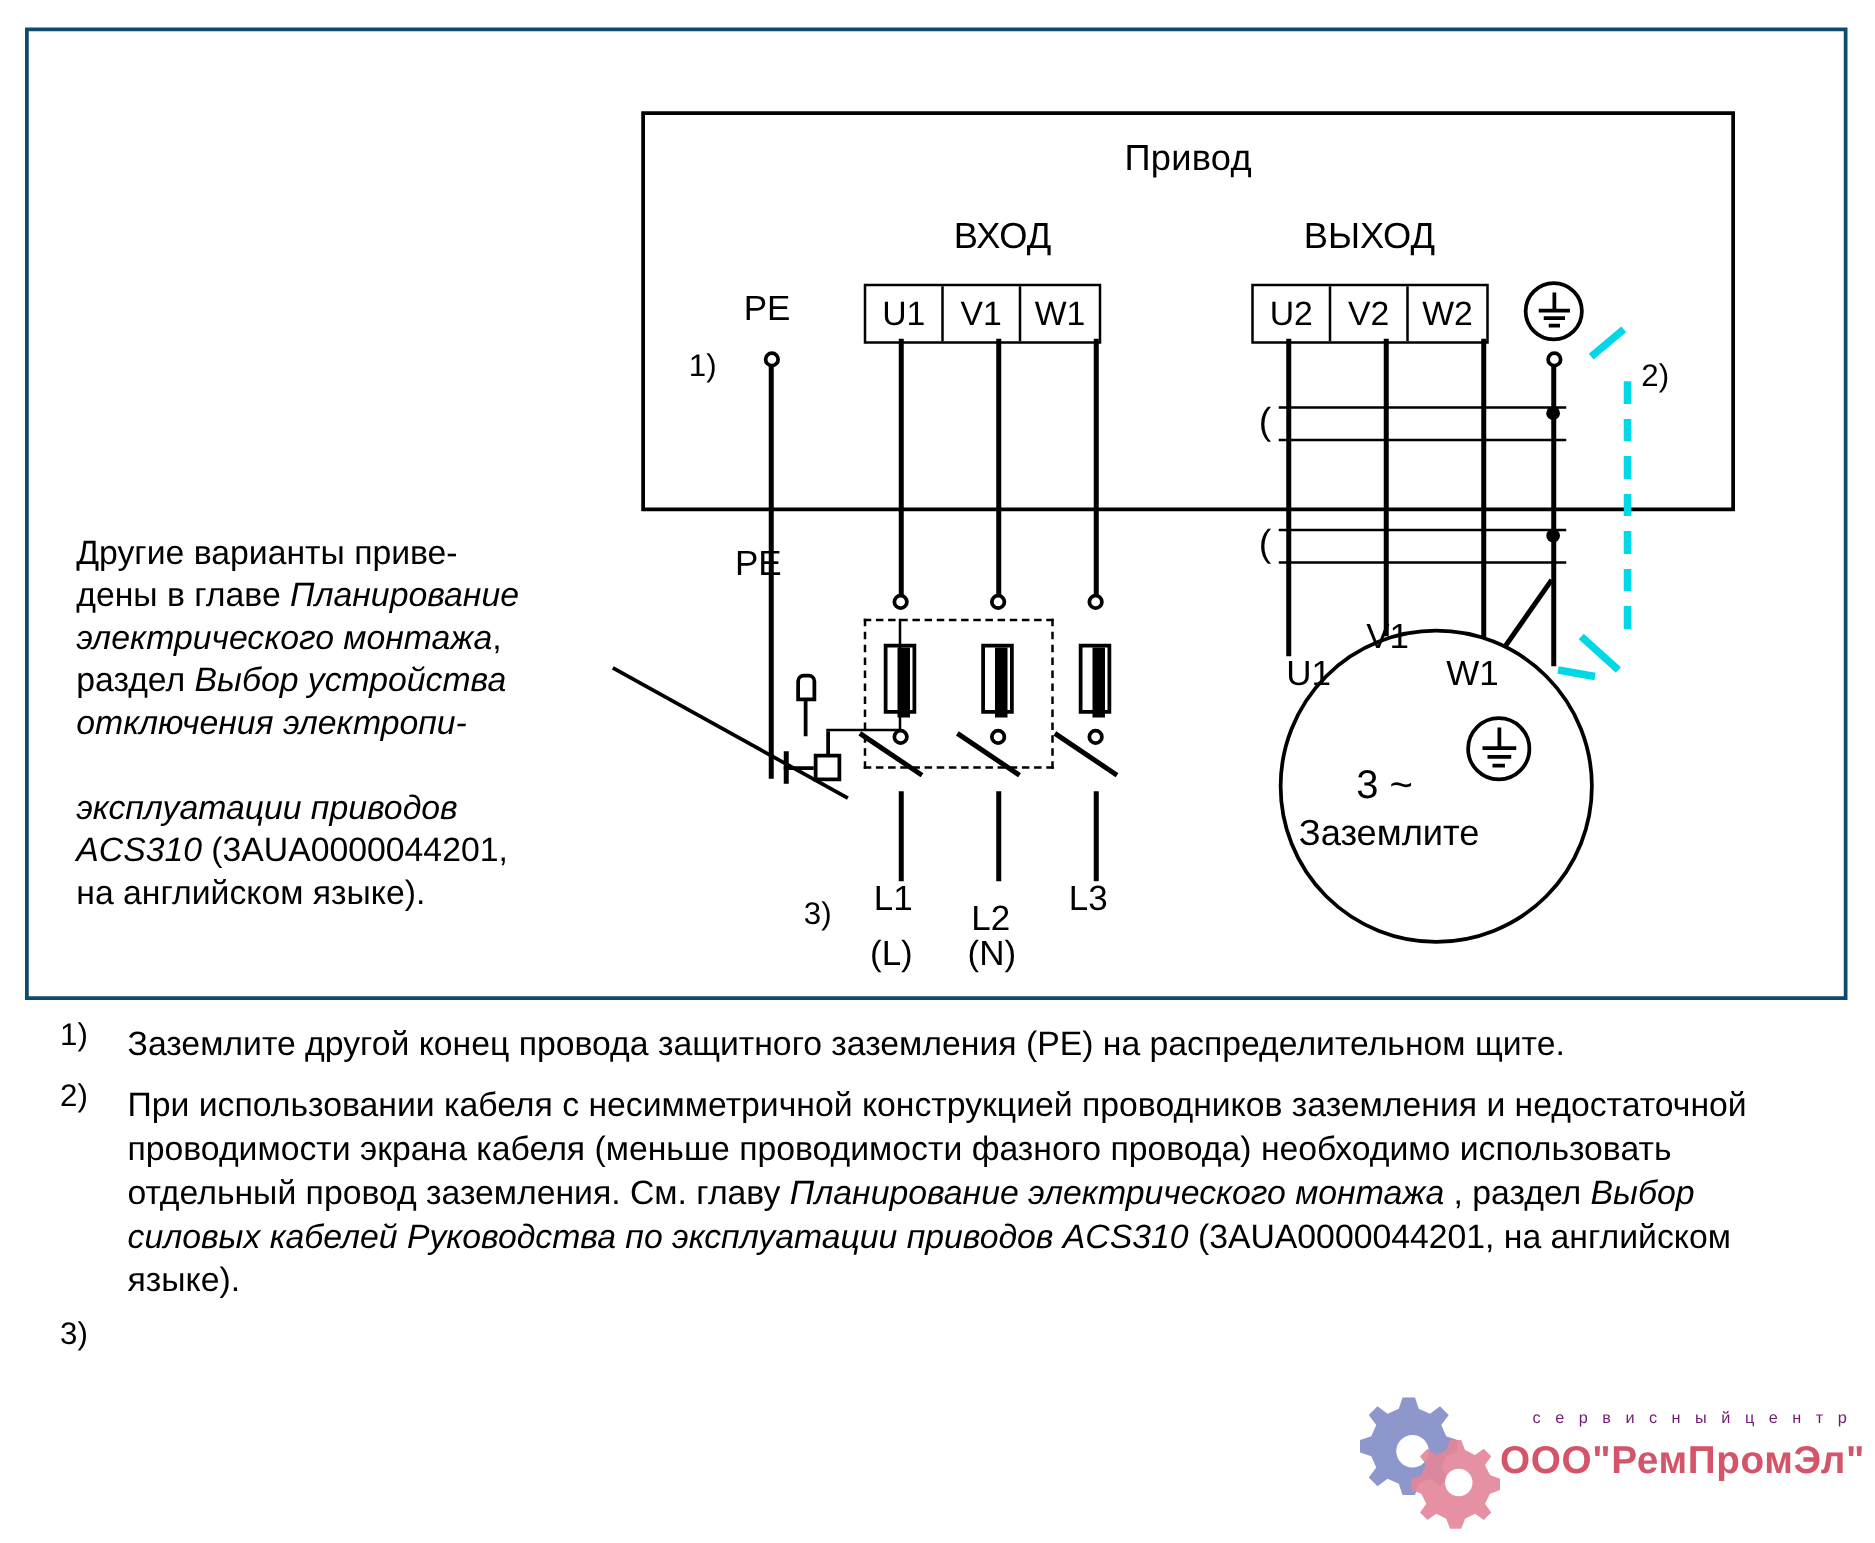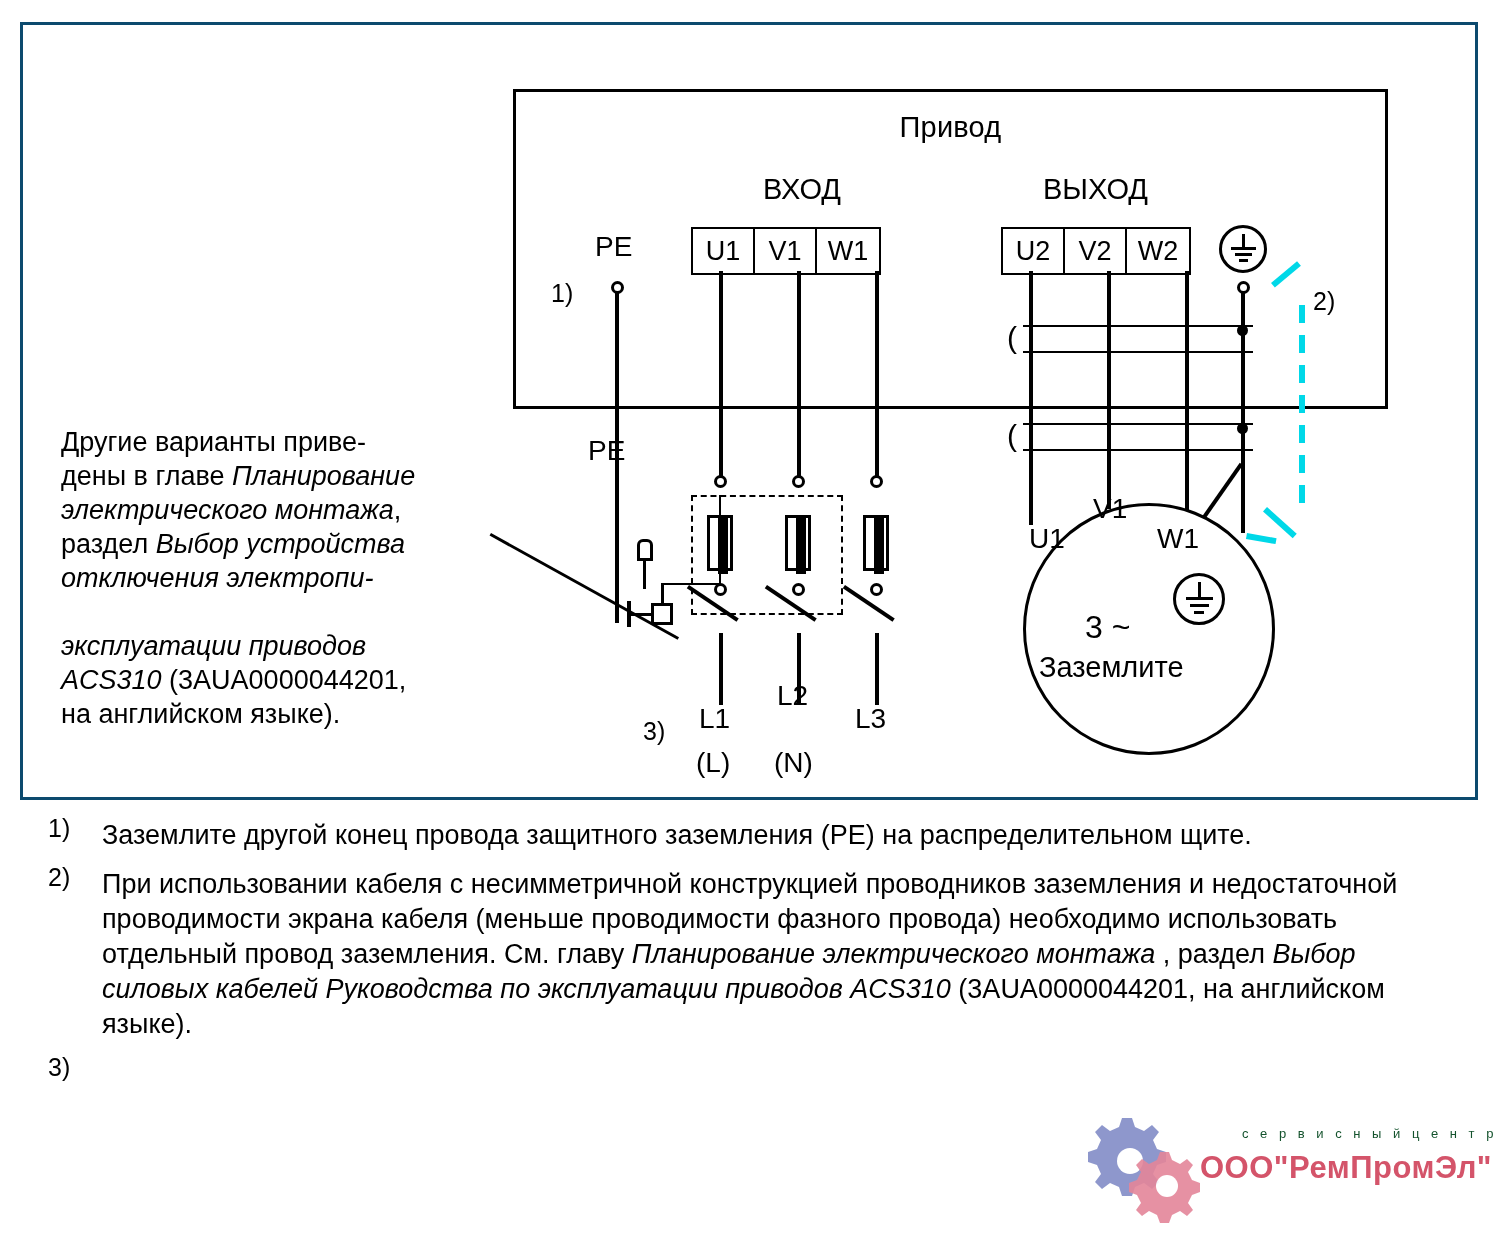--- a/index.html
+++ b/index.html
@@ -62,21 +62,21 @@
   .fn .marker{position:absolute;left:0;top:-6px;font-size:25px;}
   .fn i{font-style:italic;}
 
   
   .wm{position:absolute;right:18px;bottom:10px;width:400px;height:120px;}
   .wm-text{
     position:absolute;left:118px;top:46px;font-size:31px;font-weight:bold;color:#d4546a;
     letter-spacing:.5px;white-space:nowrap;
   }
   .wm-sub{
-    position:absolute;left:160px;top:22px;font-size:13px;color:#14532d;letter-spacing:4px;white-space:nowrap;
+    position:absolute;left:144px;top:22px;font-size:13px;color:#701a75;letter-spacing:4px;white-space:nowrap;
   }
 
   
   .fuse{position:absolute;width:26px;height:56px;border:3px solid #000;background:#fff;box-sizing:border-box;}
   .fuse-bar{position:absolute;width:10px;height:56px;background:#000;left:8px;top:0;}
 
   .dashed-box{position:absolute;border:2.5px dashed #000;box-sizing:border-box;}
 </style>
 </head>
 <body>
@@ -165,21 +165,21 @@
       <div style="position:absolute;left:0px;top:64px;width:4px;height:26px;background:#000;"></div>
       <div style="position:absolute;left:0px;top:76px;width:24px;height:3px;background:#000;"></div>
       <div style="position:absolute;left:24px;top:66px;width:22px;height:22px;border:3px solid #000;box-sizing:border-box;"></div>
       <div style="position:absolute;left:34px;top:48px;width:3px;height:20px;background:#000;"></div>
       <div class="thin-h" style="left:34px;top:46px;width:60px;"></div>
       <div class="thin-v" style="left:92px;top:-42px;height:90px;"></div>
     </div>
 
     <div class="txt-sm" style="left:620px;top:692px;">3)</div>
     <div class="txt" style="left:676px;top:678px;">L1</div>
-    <div class="txt" style="left:754px;top:655px;">L2</div>
+    <div class="txt" style="left:754px;top:694px;">L2</div>
     <div class="txt" style="left:832px;top:678px;">L3</div>
     <div class="txt" style="left:673px;top:722px;">(L)</div>
     <div class="txt" style="left:751px;top:722px;">(N)</div>
 
     <div class="vline" style="left:1006px;top:246px;height:254px;"></div>
     <div class="vline" style="left:1084px;top:246px;height:238px;"></div>
     <div class="vline" style="left:1162px;top:246px;height:254px;"></div>
 
     <div class="thin-h" style="left:1000px;top:300px;width:230px;"></div>
     <div class="thin-h" style="left:1000px;top:326px;width:230px;"></div>

